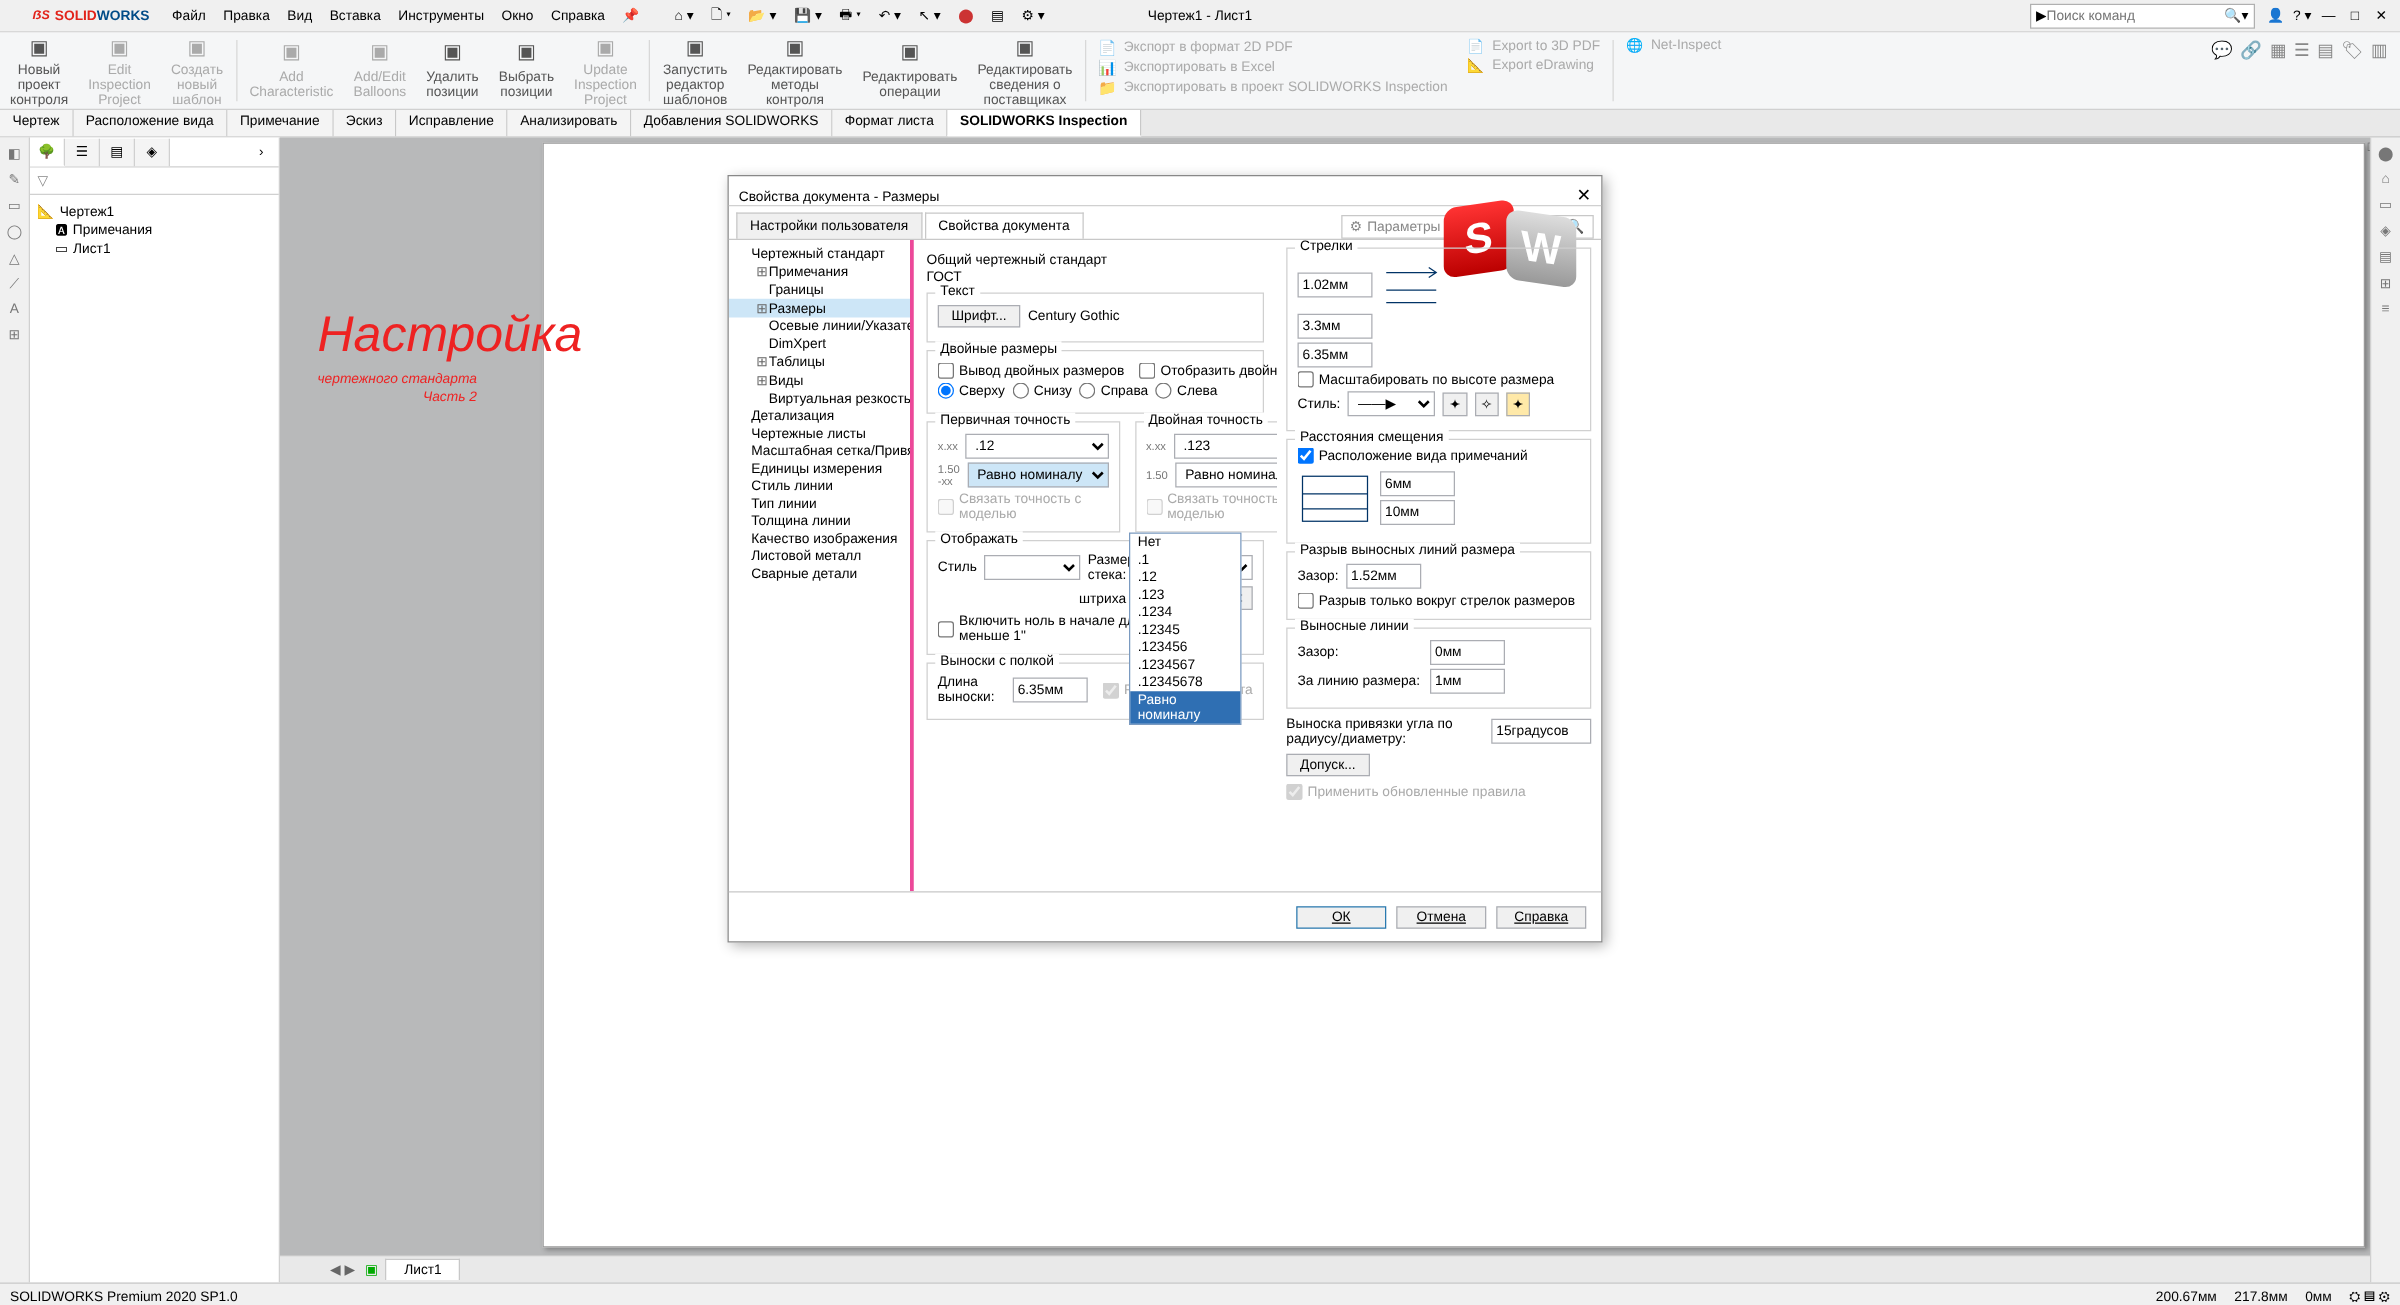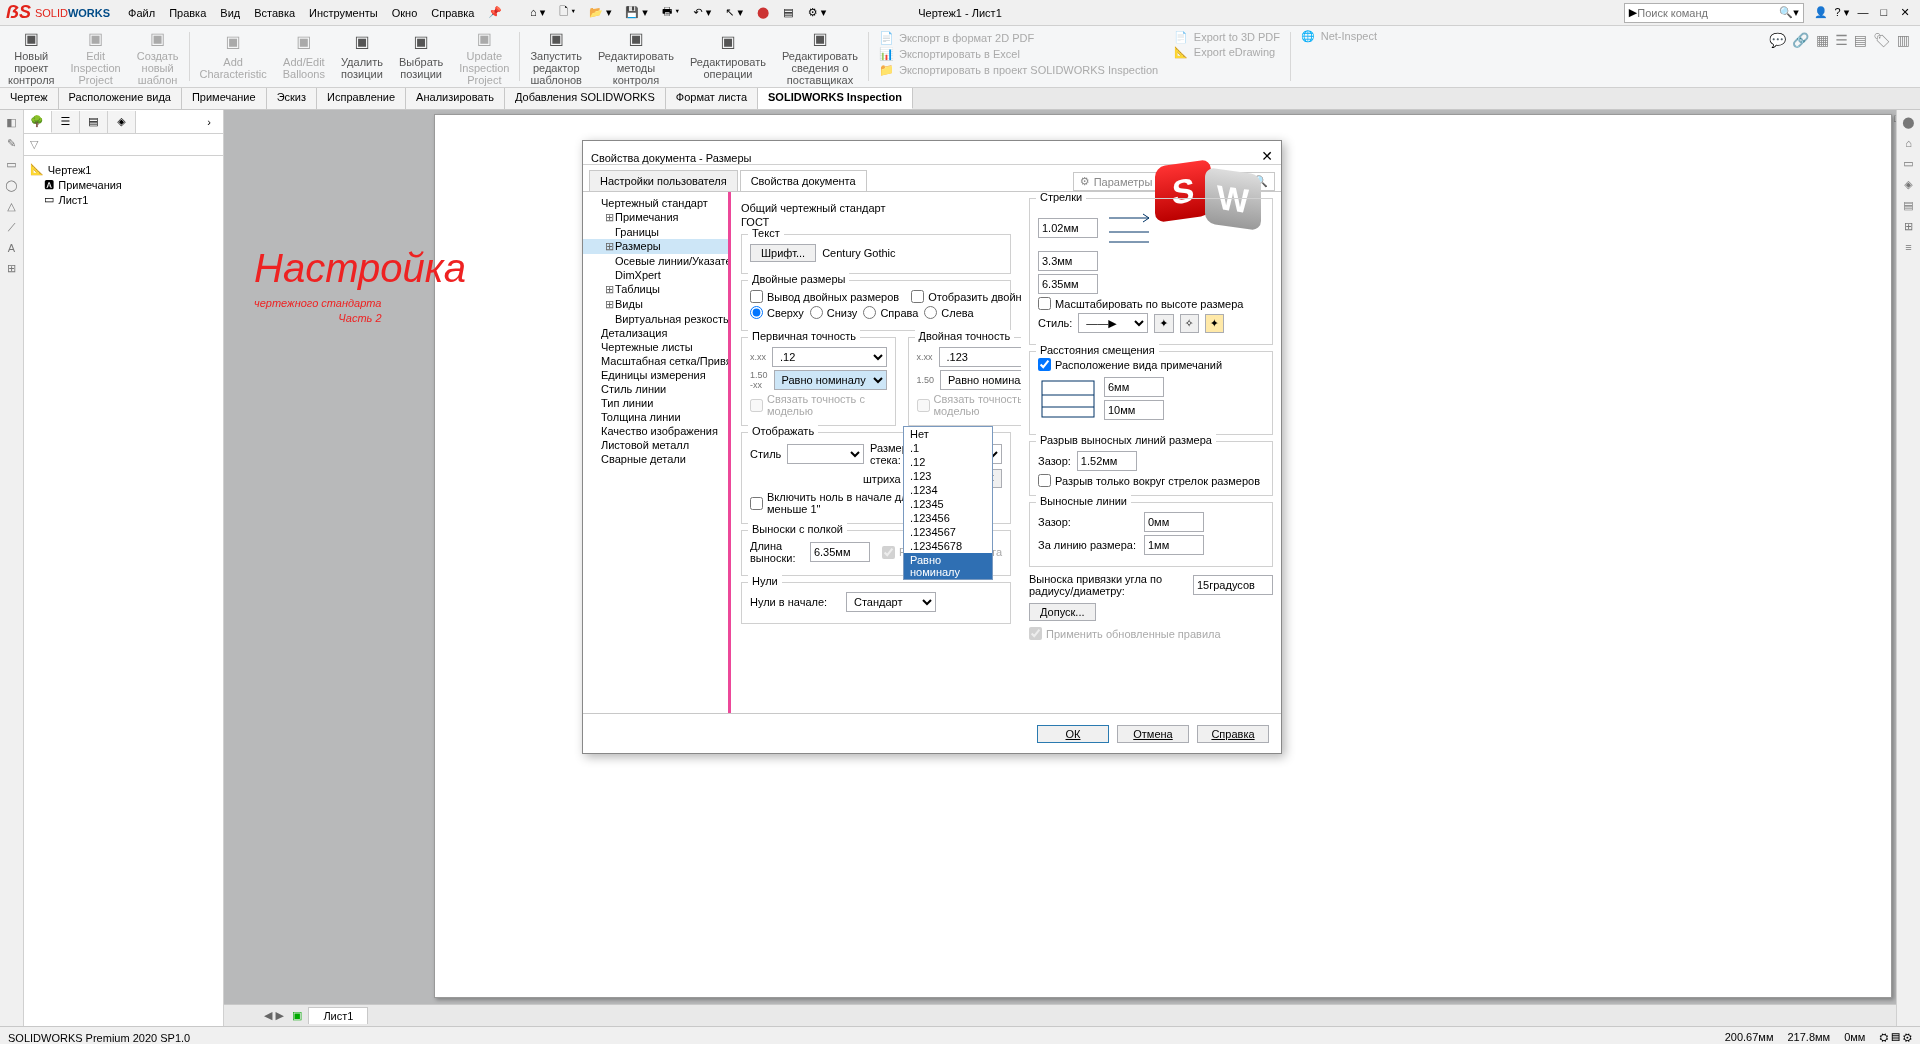--- a/index.html
+++ b/index.html
@@ -1,22 +1,22 @@
 <!DOCTYPE html>
 <html><head>
 <meta charset="utf-8">
 <style>
 * { margin: 0; padding: 0; box-sizing: border-box; font-family: "Segoe UI", Tahoma, sans-serif; font-size: 11px; }
 body { background: #fff; width: 1920px; height: 1044px; overflow: hidden; position: relative; }
 
 
 #menubar { height: 26px; background: #f0f0f0; display: flex; align-items: center; padding: 0 6px; border-bottom: 1px solid #d0d0d0; }
 #logo { display: flex; align-items: center; font-weight: bold; color: #004b87; margin-right: 18px; }
-#logo .ds { color: #e2231a; font-style: italic; font-weight: bold; margin-right: 4px; font-size: 18px; }
-#logo .solid { color: #e2231a; font-weight: normal; }
+#logo .ds { color: #e2231a; font-style: italic; font-weight: bold; margin-right: 4px; font-size: 10px; margin-left: 20px; }
+#logo .solid { color: #e2231a; font-weight: bold; }
 #logo .works { color: #004b87; font-weight: bold; }
 #menubar .m { margin-right: 14px; cursor: default; }
 #menubar .spacer { flex: 1; }
 #doc-title { position: absolute; left: 50%; transform: translateX(-50%); }
 #search-box { width: 180px; height: 20px; border: 1px solid #b0b0b0; background: #fff; display: flex; align-items: center; padding: 0 4px; margin-right: 8px; }
 #search-box input { border: none; outline: none; flex: 1; }
 #win-btns span { display: inline-block; width: 18px; text-align: center; }
 
 
 #ribbon { height: 62px; background: #f5f6f7; border-bottom: 1px solid #d0d0d0; display: flex; }
@@ -517,28 +517,20 @@
           <span>Длина выноски:</span>
           <input type="text" value="6.35мм" style="">
           <span style="flex:1;"></span>
           <label class="chk" style="color:#aaa;">
               <input type="checkbox" checked="" disabled="" style="">
               <span>Растянуть до текста</span>
             </label>
         </div>
       </div>
 
-      <div class="grp">
-        <span class="lgd">Нули</span>
-        <div class="row">
-            <span style="width:90px;">Нули в начале:</span>
-            <select style="width:90px;"><option>Стандарт</option></select>
-          </div>
-
-      </div>
     </div>
 
     <div id="dlg-right">
       <div id="sw-cube">
         <div class="c s">S</div>
           <div class="c w">W</div>
       </div>
 
       <div class="grp" style="margin-top:0;">
         <span class="lgd">Стрелки</span>

